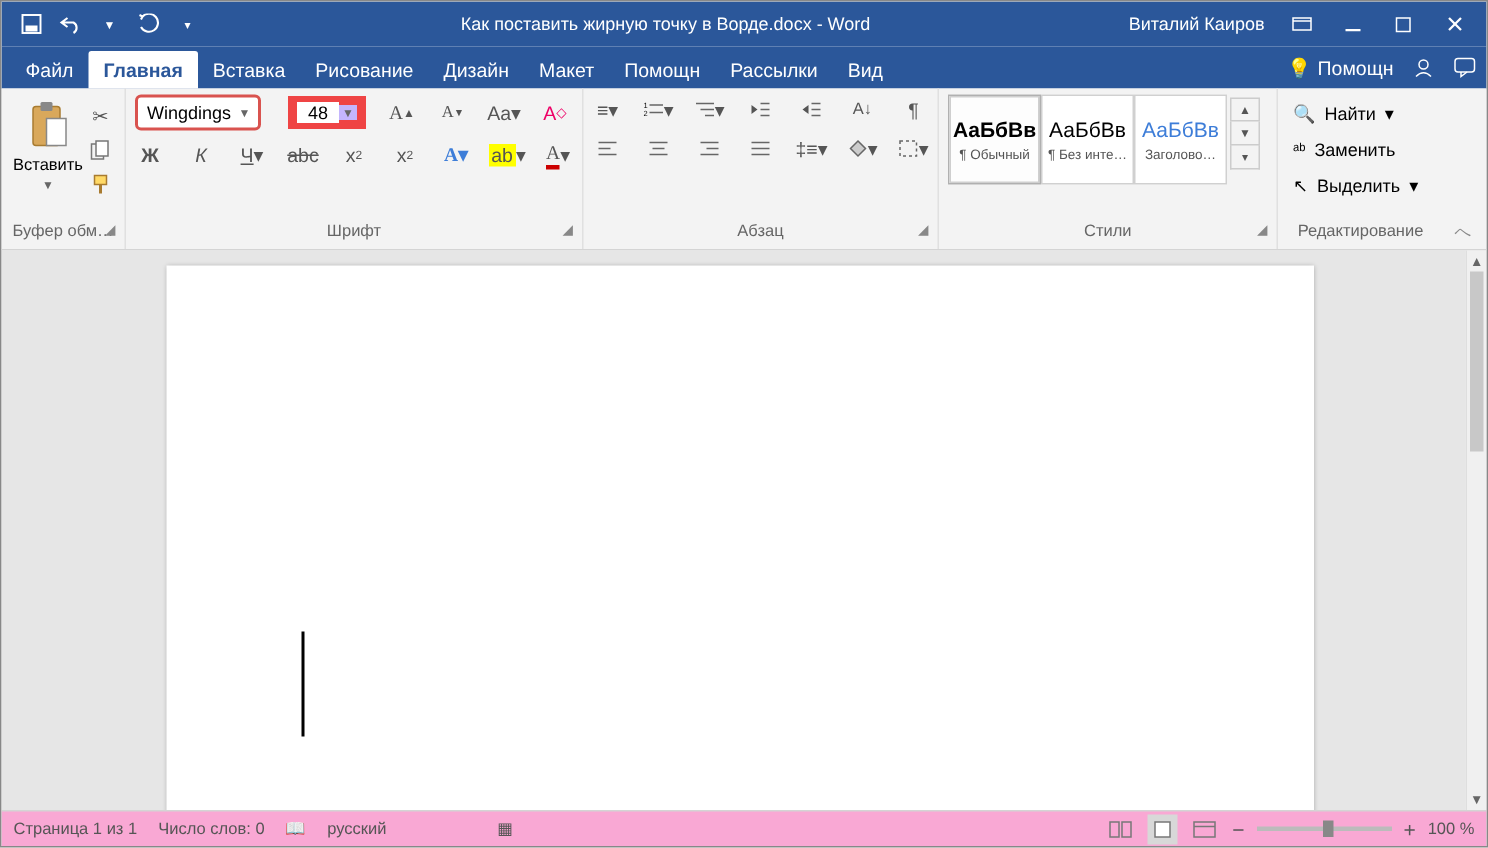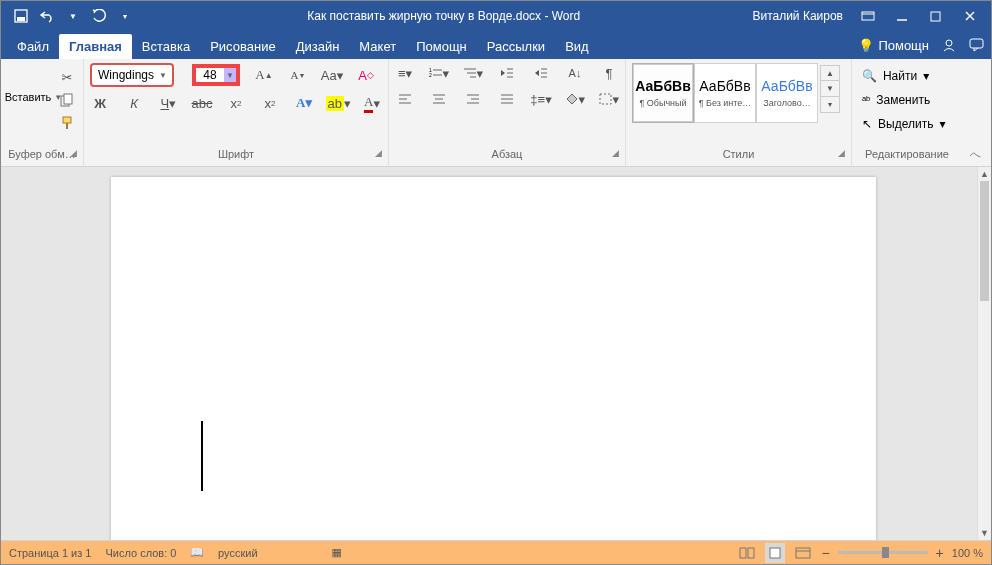--- a/index.html
+++ b/index.html
@@ -17,28 +17,28 @@
 .tab { padding: 5px 10px; cursor: pointer; }
 .tab.active { background: #ffffff; color: #2b579a; font-weight: 600; border-radius: 2px 2px 0 0; }
 .tabs-right { position: absolute; right: 6px; top: 0; height: 100%; display: flex; align-items: center; gap: 12px; font-size: 13px; }
 
 .ribbon { height: 108px; background: #f3f3f3; display: flex; border-bottom: 1px solid #d4d4d4; position: relative; }
 .group { border-right: 1px solid #e0e0e0; padding: 4px 6px 2px 6px; display: flex; flex-direction: column; }
 .group-body { flex: 1; display: flex; align-items: flex-start; }
 .group-title { font-size: 11px; color: #666; text-align: center; height: 16px; display: flex; align-items: flex-start; justify-content: center; position: relative; }
 .group-title .dlg { position: absolute; right: 0; font-size: 9px; color: #888; cursor: pointer; }
 
-.big-btn { display: flex; align-items: center; justify-content: center; width: 50px; height: 68px; cursor: pointer; font-size: 11px; gap: 3px; }
+.big-btn { display: flex; flex-direction: column; align-items: center; justify-content: center; width: 50px; height: 68px; cursor: pointer; font-size: 11px; gap: 3px; }
 .small-ico { width: 20px; height: 20px; display: flex; align-items: center; justify-content: center; cursor: pointer; font-size: 13px; color: #555; }
 
 .clip-side { display: flex; flex-direction: column; gap: 3px; padding-top: 4px; }
 
 .font-box { border: 2px solid #d9534f; border-radius: 4px; display: flex; align-items: center; background: #fff; height: 24px; padding: 0 3px; }
 .font-name { width: 62px; border: none; outline: none; font-size: 12px; padding-left: 3px; }
-.size-box { border: 4px solid #ef4444; display: flex; align-items: center; background: #c4b5fd; height: 22px; margin-left: 4px; }
+.size-box { border: 6px solid #ef4444; display: flex; align-items: center; background: #c4b5fd; height: 22px; margin-left: 4px; }
 .size-in { width: 28px; border: none; outline: none; font-size: 12px; text-align: center; }
 .dd { width: 12px; font-size: 8px; color: #666; text-align: center; cursor: pointer; }
 
 .row { display: flex; align-items: center; gap: 14px; }
 .row2 { margin-top: 6px; }
 
 .style-btn { width: 62px; height: 60px; border: 1px solid #d0d0d0; background: #fff; display: flex; flex-direction: column; align-items: center; justify-content: center; cursor: pointer; font-size: 10px; padding: 2px; }
 .style-btn.sel { border: 1px solid #b0b0b0; background: #fdfdfd; box-shadow: inset 0 0 0 1px #cfcfcf; }
 .style-prev { font-size: 14px; margin-bottom: 4px; }
 .style-name { font-size: 9px; color: #555; white-space: nowrap; overflow: hidden; width: 100%; text-align: center; }
@@ -50,21 +50,21 @@
 .workspace { position: absolute; top: 166px; bottom: 24px; left: 0; right: 14px; background: #e6e6e6; overflow: hidden; }
 .page { position: absolute; left: 110px; top: 10px; width: 765px; height: 700px; background: #fff; box-shadow: 0 0 3px rgba(0,0,0,0.25); }
 .cursor-caret { position: absolute; left: 200px; top: 254px; width: 2px; height: 70px; background: #000; }
 
 .vscroll { position: absolute; top: 166px; bottom: 24px; right: 0; width: 14px; background: #f0f0f0; border-left: 1px solid #dedede; }
 .vscroll .arr { height: 14px; font-size: 9px; color: #666; display: flex; align-items: center; justify-content: center; cursor: pointer; }
 .vscroll .track { position: absolute; top: 14px; bottom: 14px; left: 0; right: 0; }
 .vscroll .thumb { position: absolute; top: 0; left: 2px; right: 2px; height: 120px; background: #c8c8c8; cursor: pointer; }
 .vscroll .arr.bot { position: absolute; bottom: 0; left: 0; right: 0; }
 
-.statusbar { position: absolute; bottom: 0; left: 0; right: 0; height: 24px; background: #fdba74; border-top: 1px solid #d4d4d4; display: flex; align-items: center; font-size: 11px; color: #555; padding: 0 8px; gap: 14px; }
+.statusbar { position: absolute; bottom: 0; left: 0; right: 0; height: 24px; background: #f9a8d4; border-top: 1px solid #d4d4d4; display: flex; align-items: center; font-size: 11px; color: #555; padding: 0 8px; gap: 14px; }
 .statusbar .right { margin-left: auto; display: flex; align-items: center; gap: 8px; }
 .zoom-slider { width: 90px; height: 3px; background: #bbb; position: relative; }
 .zoom-slider .knob { position: absolute; left: 44px; top: -4px; width: 7px; height: 11px; background: #888; cursor: pointer; }
 
 svg { display: block; }
 </style>
 </head>
 <body>
 
 <div class="titlebar">

